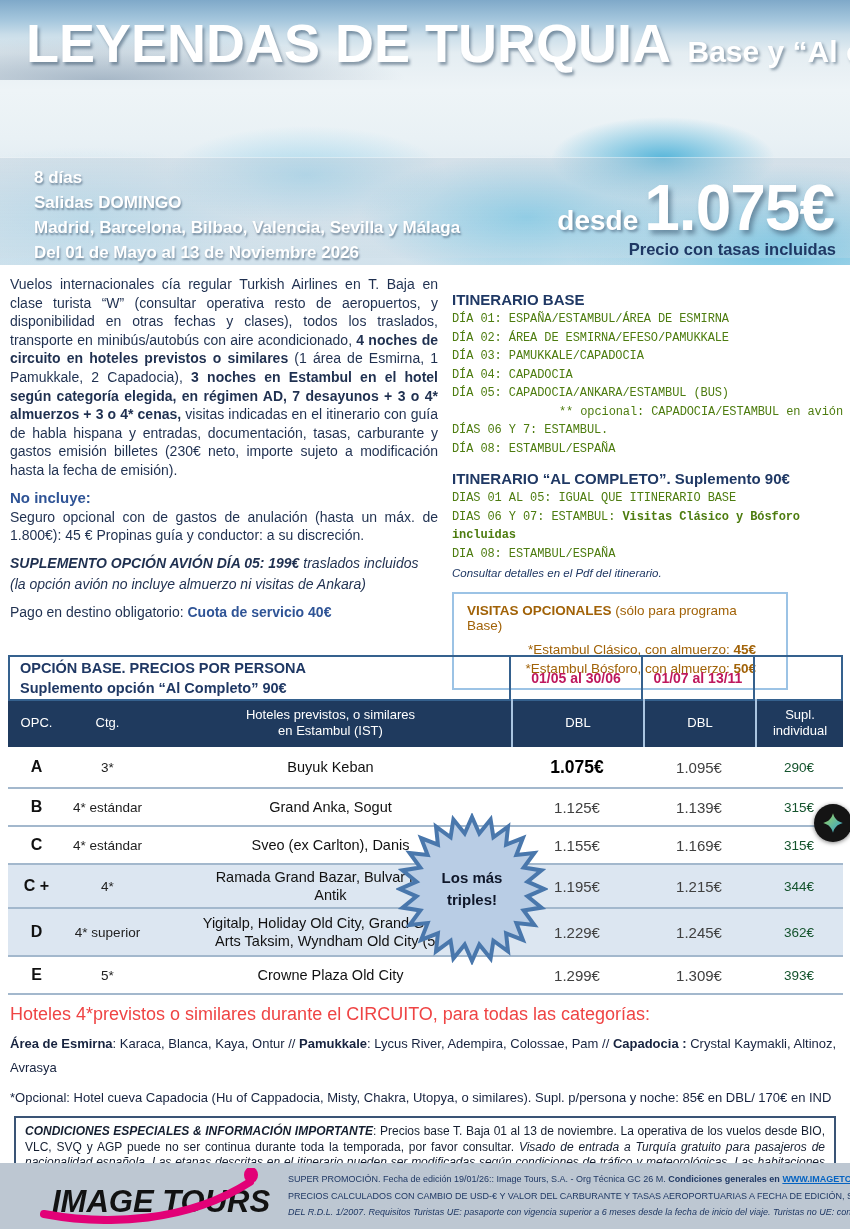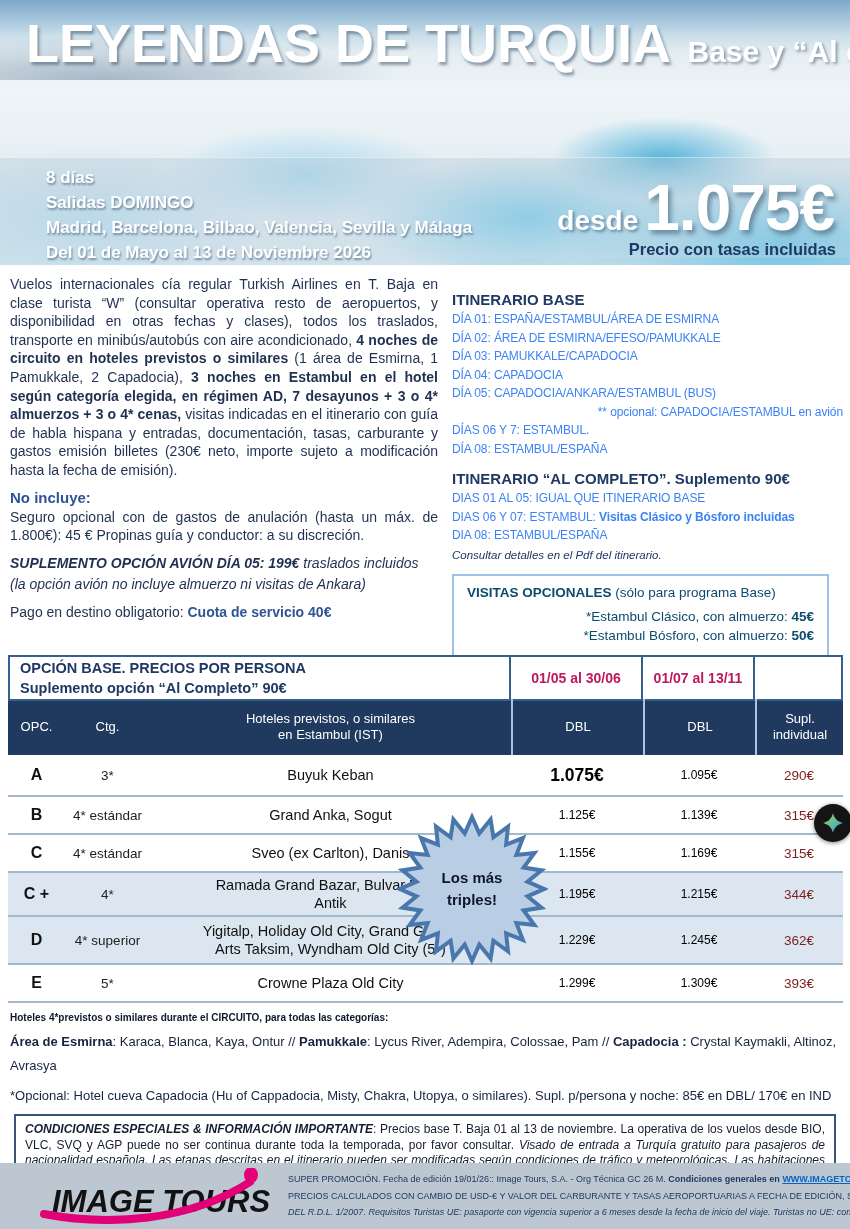--- a/index.html
+++ b/index.html
@@ -23,21 +23,21 @@
     background:radial-gradient(ellipse 420px 60px at 22% 100%, rgba(110,135,160,.55), rgba(110,135,160,0) 72%);
   }
   .hero-title-row{ position:relative; padding:12px 0 0 26px; white-space:nowrap; }
   .hero-title{ display:inline; font-size:54px; font-weight:700; letter-spacing:0px; text-shadow:2px 3px 3px rgba(60,85,110,.55); }
   .hero-suffix{ display:inline; font-size:30px; font-weight:700; margin-left:12px; text-shadow:2px 2px 3px rgba(60,85,110,.55); }
   .hero-subtitle{ position:relative; padding:4px 0 0 27px; font-size:28px; font-weight:700; text-shadow:2px 2px 3px rgba(60,85,110,.55); }
   .hero-band{
     position:absolute; left:0; right:0; top:157px; height:101px;
     background:linear-gradient(180deg, rgba(188,204,217,.40), rgba(205,220,230,.28));
     border-top:1px solid rgba(255,255,255,.35);
-    display:flex; justify-content:space-between; padding:7px 16px 0 46px;
+    display:flex; justify-content:space-between; padding:7px 16px 0 34px;
   }
   .hero-info{ font-size:17px; font-weight:700; line-height:25px; text-shadow:1px 2px 2px rgba(60,85,110,.6); }
   .hero-price{ display:flex; align-items:baseline; padding-top:6px; }
   .hero-price .prefix{ font-size:28px; font-weight:700; margin-right:6px; text-shadow:2px 2px 3px rgba(60,85,110,.6); }
   .hero-price .big{ font-size:64px; font-weight:700; letter-spacing:-1px; text-shadow:3px 4px 5px rgba(60,90,115,.6); }
   .price-note{ position:absolute; right:14px; top:240px; color:#1f3864; font-size:16.5px; font-weight:700; }
 
   
   .cols{ display:flex; gap:14px; padding:0 7px 0 10px; margin-top:10px; height:372px; }
   .left{ width:428px; }
@@ -45,61 +45,61 @@
   h3.sec{ color:#1f3864; font-size:15px; font-weight:700; margin:0 0 2px 0; }
   h3.accent{ color:#2f5496; }
   .left p{ font-size:14px; line-height:18.6px; color:#1f3050; margin:0 0 9px 0; }
   .just{ text-align:justify; }
   .r-b{ font-weight:700; }
   .r-i{ font-style:italic; }
   .r-bi{ font-weight:700; font-style:italic; }
   .r-accent{ color:#2f5496; font-weight:700; }
   .r-link{ color:#0563c1; font-weight:700; text-decoration:underline; cursor:pointer; }
   .supl{ margin-top:4px; }
-  .itin{ color:#3b82f6; font-size:12px; letter-spacing:-0.1px; line-height:18.5px; margin-bottom:12px; }
+  .itin{ color:#4d7c0f; font-size:12px; letter-spacing:-0.1px; line-height:18.5px; margin-bottom:12px;font-family:Liberation Mono, monospace; }
   .itin .indent{ padding-left:52px;text-align:right; }
   .pdfnote{ color:#1f3864; font-size:11.5px; font-style:italic; margin-top:2px; }
-  .visits-box{ border:2px solid #9cc3e5; margin-top:13px; padding:9px 13px 10px 13px; font-size:13.5px; color:#0c4a6e; width:377px; }
+  .visits-box{ border:2px solid #9cc3e5; margin-top:13px; padding:9px 30px 10px 13px; font-size:13.5px; color:#a16207; width:336px; }
   .visits-box .vb-head{ margin-bottom:7px; }
   .visits-box .vb-item{ line-height:19px;text-align:right; }
 
   
   .price-table{ margin:8px 7px 0 8px; }
   .pt-head1{ display:grid; grid-template-columns:503px 132px 112px 1fr; height:44px; }
   .pt-title{ border:2px solid #35618e; border-right:none; padding:1px 10px; color:#1f3864; font-weight:700; font-size:14.5px; line-height:20px; }
   .pt-season{ border:2px solid #35618e; border-left:none; box-shadow:-2px 0 0 0 #35618e inset; display:flex; align-items:center; justify-content:center; color:#be185d; font-weight:700; font-size:14px; }
   .pt-season{ box-shadow:none; border-left:2px solid #35618e; margin-left:-2px; }
   .pt-last{ border:2px solid #35618e; border-left:none; }
-  .pt-head2{ display:grid; grid-template-columns:57px 85px 361px 132px 112px 1fr; background:#1f3a5e; color:#fff; height:56px; font-size:13px; }
+  .pt-head2{ display:grid; grid-template-columns:57px 85px 361px 132px 112px 1fr; background:#1f3a5e; color:#fff; height:48px; font-size:13px; }
   .pt-head2 > div{ display:flex; align-items:center; justify-content:center; text-align:center; white-space:pre-line; line-height:16px; }
   .pt-head2 .sep{ border-left:2px solid #a9c4e0; }
   .pt-row{ display:grid; grid-template-columns:57px 85px 361px 132px 112px 1fr; border-bottom:2px solid #a3b8cd; min-height:38px; align-items:center; }
   .pt-row > div{ display:flex; align-items:center; justify-content:center; text-align:center; white-space:pre-line; }
   .pt-row .opt{ font-weight:700; font-size:16px; color:#111; }
   .pt-row .ctg{ font-size:13.5px; color:#222; }
   .pt-row .hot{ font-size:14.5px; line-height:18px; color:#111; }
-  .pt-row .pr{ font-size:12px; color:#000000; }
+  .pt-row .pr{ font-size:15px; color:#404040; }
   .pt-row .pr-bold{ font-size:17.5px; font-weight:700; color:#000; }
-  .pt-row .su{ font-size:13.5px; color:#7f1d1d; }
+  .pt-row .su{ font-size:13.5px; color:#14532d; }
   .row-a{ min-height:42px; }
   .row-hl{ background:#dce6f1; }
   .row-cplus{ min-height:44px; }
   .row-d{ min-height:48px; }
 
   
   .badge{ position:absolute; left:396px; top:813px; width:152px; height:152px; }
   .badge svg{ position:absolute; left:0; top:0; }
   .badge .badge-text{ position:absolute; left:0; top:0; width:152px; height:152px; display:flex; flex-direction:column; align-items:center; justify-content:center; color:#0f172a; font-weight:700; font-size:15px; line-height:22px; }
 
   
   .ai-widget{ position:absolute; left:814px; top:804px; width:38px; height:38px; border-radius:50%; background:#141414; box-shadow:0 1px 4px rgba(0,0,0,.5); display:flex; align-items:center; justify-content:center; cursor:pointer; }
 
   
   .hotels{ padding:0 10px; margin-top:9px; }
-  .hotels .h-head{ color:#0f172a; font-size:10px; font-weight:700; margin-bottom:7px; }
+  .hotels .h-head{ color:#ef4444; font-size:18px; font-weight:400; margin-bottom:7px; }
   .hotels .h-line{ font-size:13px; color:#17233f; line-height:24px; margin-bottom:6px; }
 
   
   .conditions{ margin:4px 14px 0 14px; border:2px solid #3a5475; padding:6px 9px; height:100px; overflow:hidden; }
   .conditions .c-body{ font-size:12px; line-height:15.6px; color:#141e30; text-align:justify; }
 
   
   .footer{ position:absolute; left:0; bottom:0; width:850px; height:66px; background:#bdc7d2; display:flex; align-items:center; }
   .logo{ position:relative; width:240px; margin-left:38px; height:56px; }
   .logo .brand{ position:absolute; left:14px; top:16px; font-size:31px; font-weight:700; font-style:italic; letter-spacing:0px; color:#121212; white-space:nowrap; }

